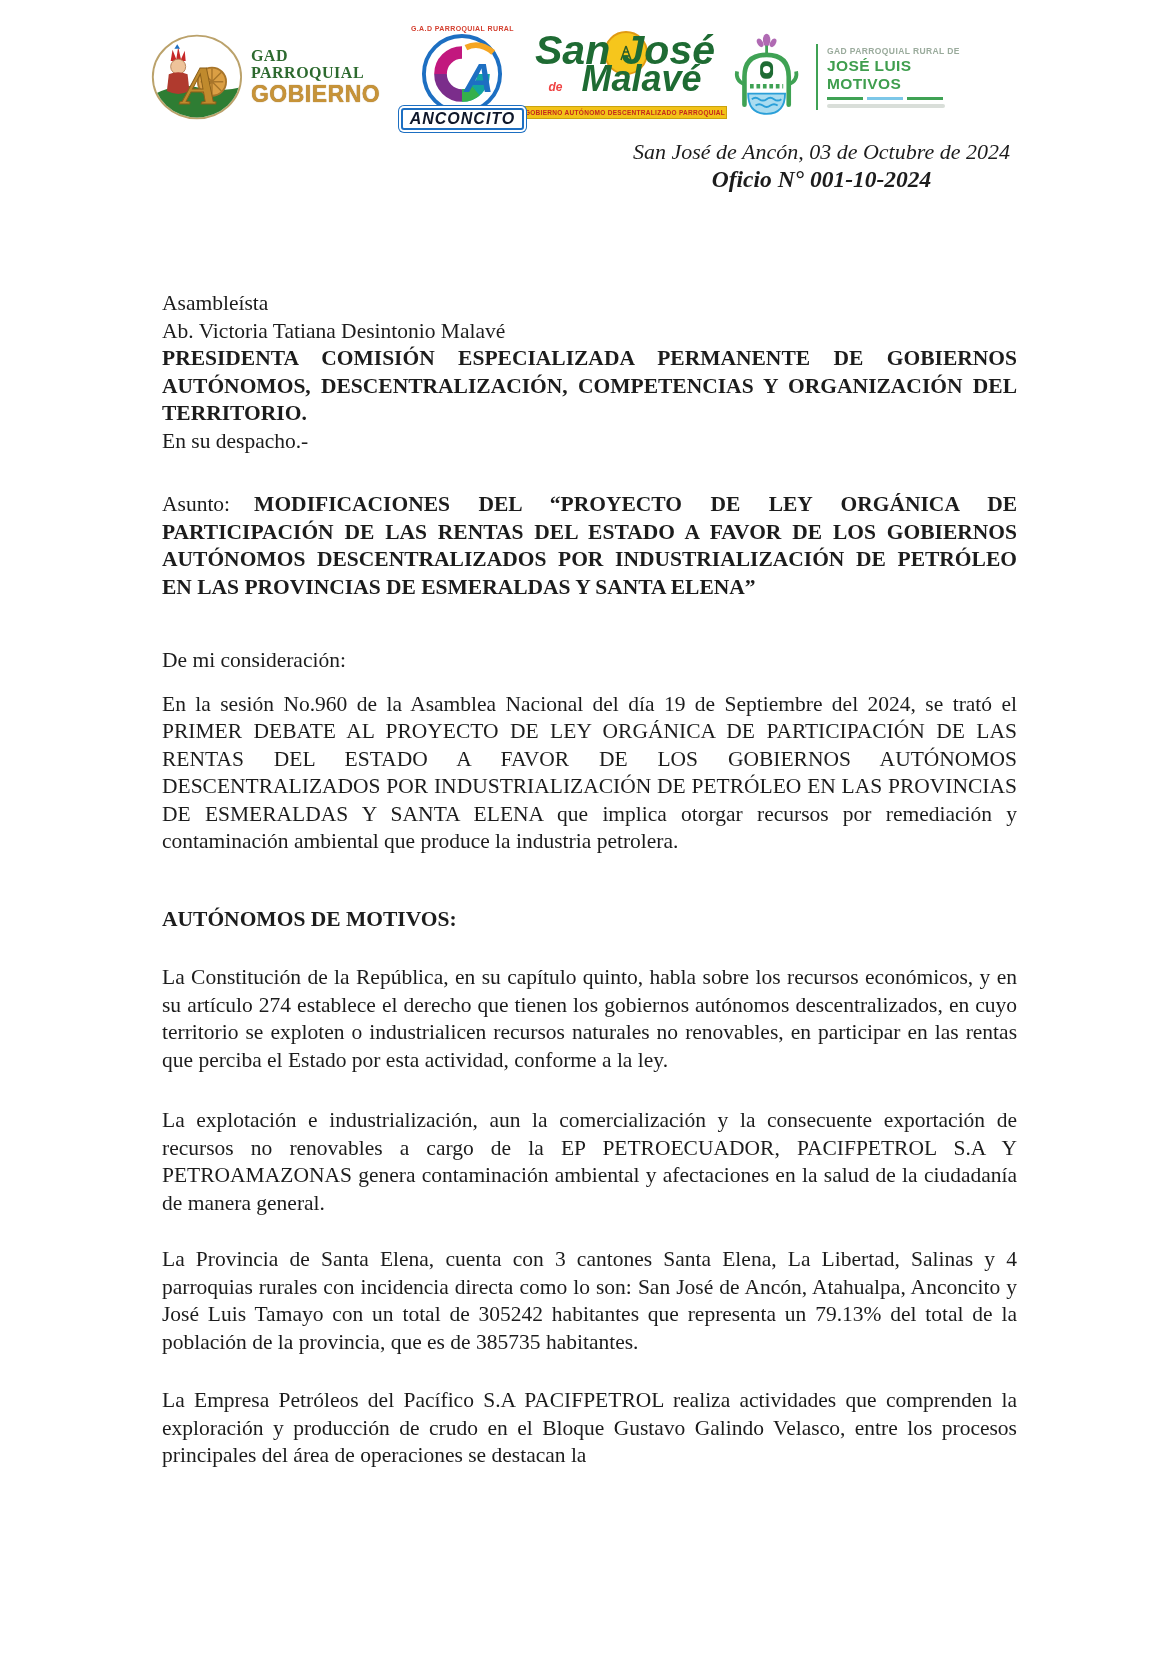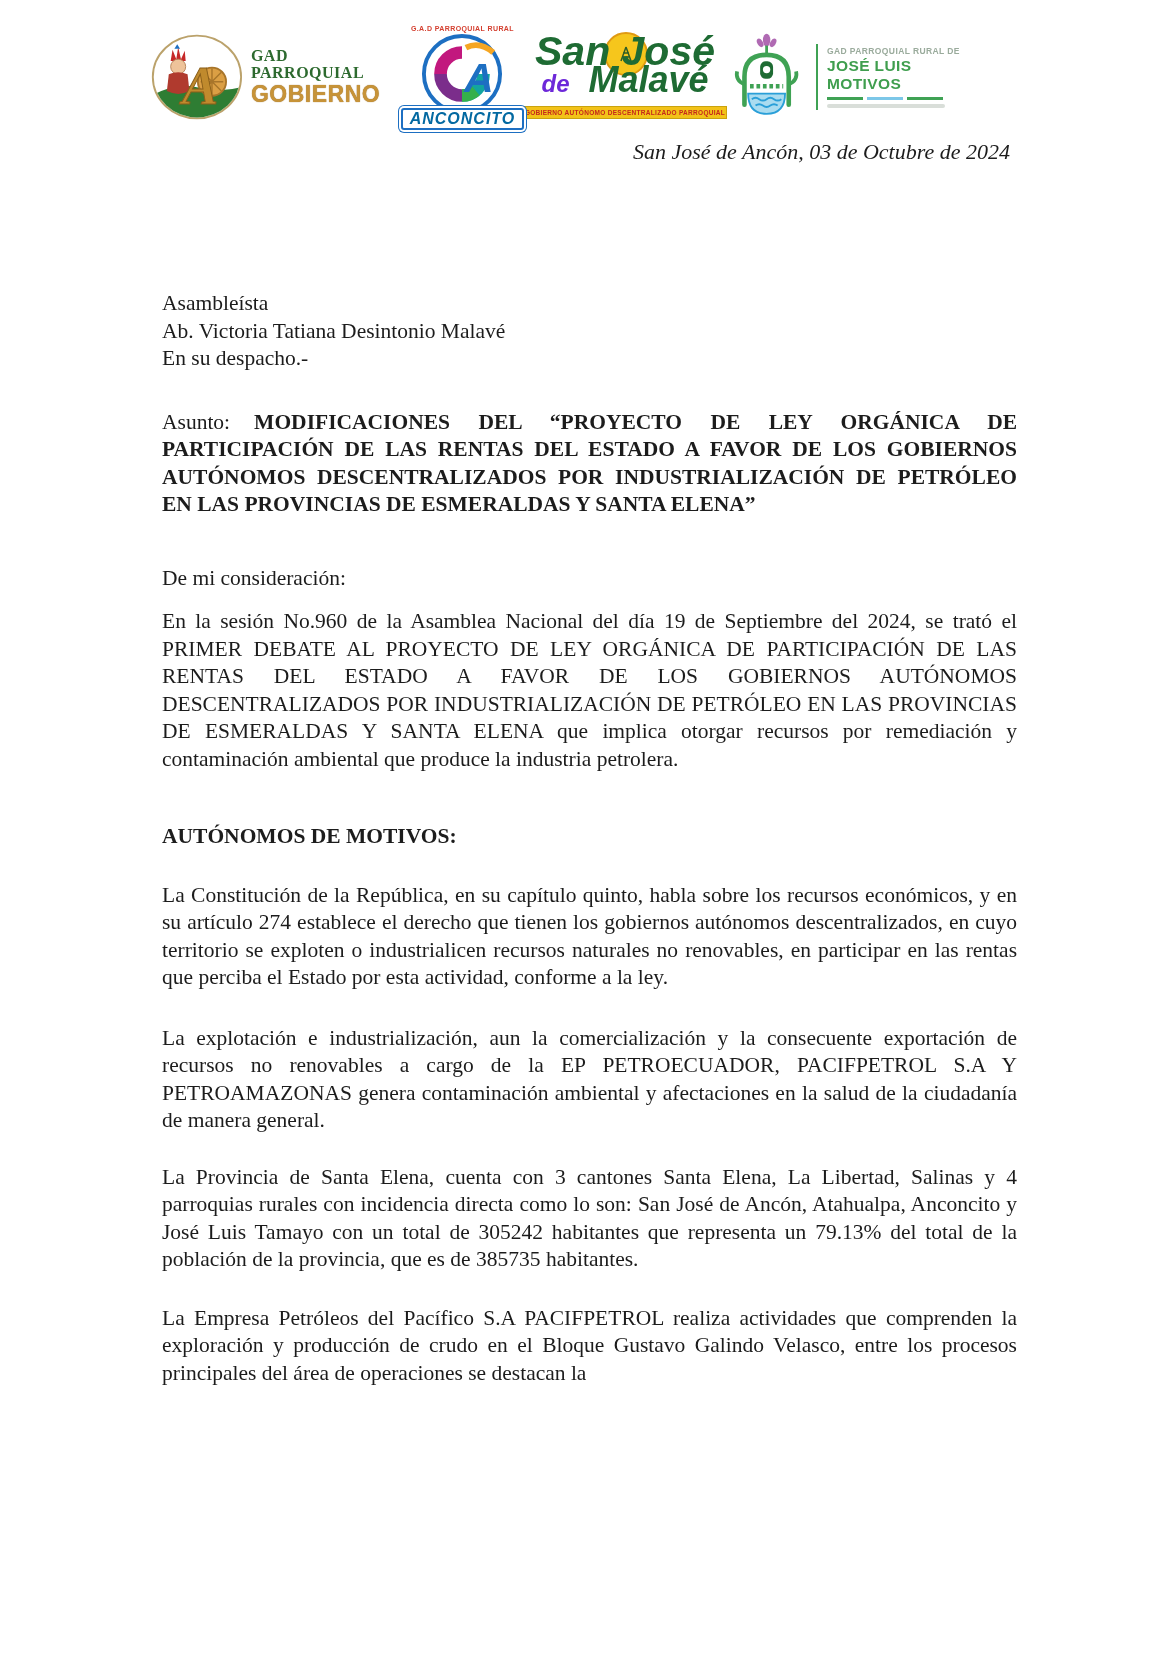--- a/index.html
+++ b/index.html
@@ -28,31 +28,31 @@
 
   
   .logo-anconcito{flex-direction:column;justify-content:center;}
   .anc-arc{font-family:"Liberation Sans",sans-serif;font-size:7px;font-weight:bold;color:#d43f2f;letter-spacing:.4px;margin-bottom:1px;}
   .anc-banner{
     margin-top:-7px;z-index:2;background:#fff;
     border:2px solid #1d6fc2;border-radius:3px;
     box-shadow:0 0 0 2px #fff,0 0 0 3px #1d6fc2;
     padding:0 7px;
     font-family:"Liberation Sans",sans-serif;font-weight:bold;font-style:italic;
-    font-size:16px;color:#0369a1;letter-spacing:1px;
+    font-size:16px;color:#0f172a;letter-spacing:1px;
   }
 
   
   .logo-ancon{position:relative;flex-direction:column;width:208px;text-align:center;font-family:"Liberation Sans",sans-serif;}
   .sun{position:absolute;left:80px;top:-4px;width:40px;height:40px;border-radius:50%;
        background:#f6c61c;border:2px solid #e09a12;z-index:0;
        display:flex;align-items:center;justify-content:center;}
   .sj-l1{position:relative;z-index:1;font-weight:bold;font-style:italic;font-size:41px;line-height:30px;color:#1e6b33;}
   .sj-l2{position:relative;z-index:1;line-height:32px;margin-top:-2px;}
-  .sj-de{color:#6d28d9;font-weight:bold;font-style:italic;font-size:24px;margin-right:19px;}
+  .sj-de{color:#ef4444;font-weight:bold;font-style:italic;font-size:12px;margin-right:19px;}
   .sj-ancon{color:#1e6b33;font-weight:bold;font-style:italic;font-size:36px;}
   .sj-banner{margin-top:3px;background:#f2c218;border:1px solid #caa30e;color:#c5271c;
              font-size:6.5px;font-weight:bold;letter-spacing:.3px;padding:2px 0;width:100%;}
 
   
   .logo-jlt{gap:9px;}
   .jlt-divider{width:2px;height:66px;background:#3fa254;}
   .jlt-text{font-family:"Liberation Sans",sans-serif;display:flex;flex-direction:column;}
   .jlt-l1{font-size:8.5px;font-weight:bold;color:#9aab9c;letter-spacing:.4px;}
   .jlt-l2{font-size:15.5px;font-weight:bold;color:#3f9e4e;letter-spacing:.4px;margin-top:1px;}
@@ -164,27 +164,29 @@
           <span class="jlt-bar" style="background:#7cc7e8"></span>
           <span class="jlt-bar" style="background:#3fa254"></span>
         </span>
         <span class="jlt-sub"></span>
       </div>
     </div>
   </header>
 
   <div class="dateline">
     <div class="date-place">San José de Ancón, 03 de Octubre de 2024</div>
+    <div class="oficio-no">Oficio N° 001-10-2024</div>
   </div>
 
   <main class="doc-body">
 
     <div class="recipient">
       <p class="left">Asambleísta</p>
       <p class="left">Ab. Victoria Tatiana Desintonio Malavé</p>
+      <p class="recipient-position">PRESIDENTA COMISIÓN ESPECIALIZADA PERMANENTE DE GOBIERNOS AUTÓNOMOS, DESCENTRALIZACIÓN, COMPETENCIAS Y ORGANIZACIÓN DEL TERRITORIO.</p>
       <p class="left">En su despacho.-</p>
     </div>
 
     <p class="subject-p"><span class="subject-label">Asunto:</span><span class="bold">MODIFICACIONES DEL “PROYECTO DE LEY ORGÁNICA DE PARTICIPACIÓN DE LAS RENTAS DEL ESTADO A FAVOR DE LOS GOBIERNOS AUTÓNOMOS DESCENTRALIZADOS POR INDUSTRIALIZACIÓN DE PETRÓLEO EN LAS PROVINCIAS DE ESMERALDAS Y SANTA ELENA”</span></p>
 
     <p class="salutation-p">De mi consideración:</p>
 
     <p class="para-1">En la sesión No.960 de la Asamblea Nacional del día 19 de Septiembre del 2024, se trató el PRIMER DEBATE AL PROYECTO DE LEY ORGÁNICA DE PARTICIPACIÓN DE LAS RENTAS DEL ESTADO A FAVOR DE LOS GOBIERNOS AUTÓNOMOS DESCENTRALIZADOS POR INDUSTRIALIZACIÓN DE PETRÓLEO EN LAS PROVINCIAS DE ESMERALDAS Y SANTA ELENA que implica otorgar recursos por remediación y contaminación ambiental que produce la industria petrolera.</p>
 
     <p class="heading-p">AUTÓNOMOS DE MOTIVOS:</p>

